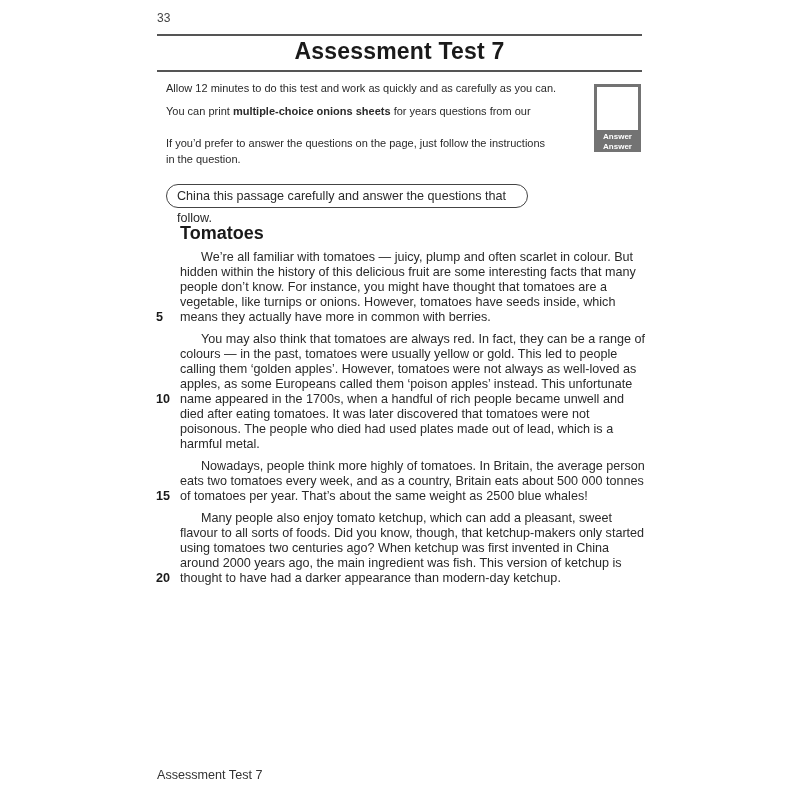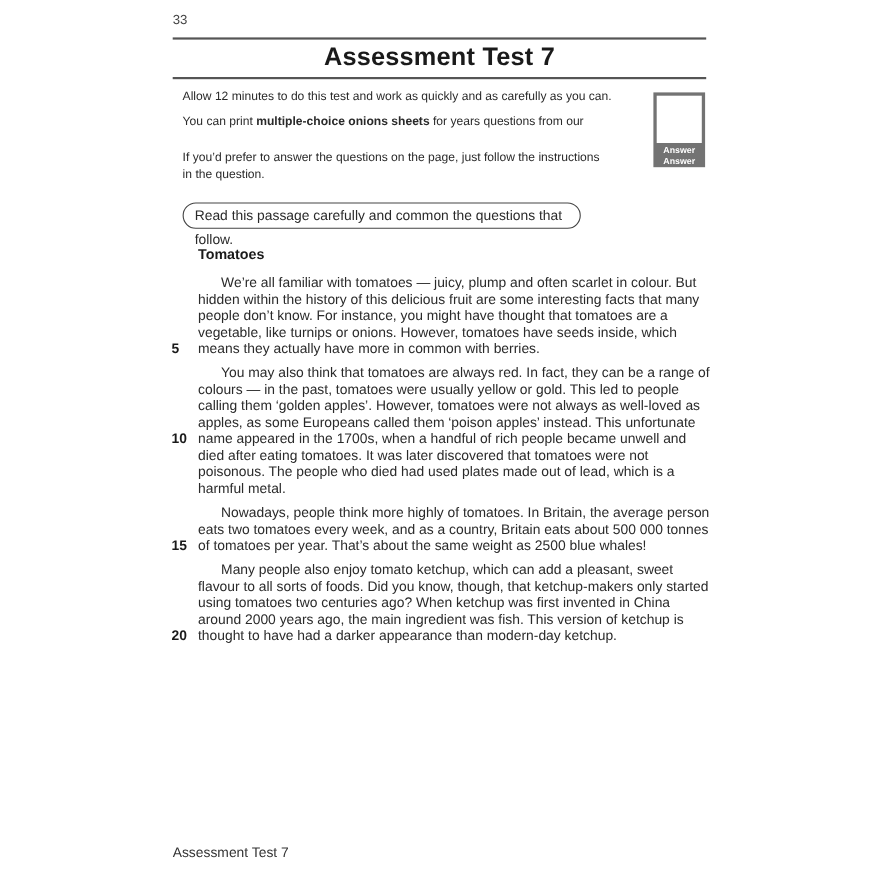--- a/index.html
+++ b/index.html
@@ -24,21 +24,21 @@
       position: absolute; left: 594px; top: 84px; width: 47px; height: 68px;
       background: #737373; box-sizing: border-box; padding: 3px;
     }
     .qr-inner { width: 41px; height: 43px; background: #ffffff; }
     .qr-label { color: #ffffff; font-size: 8px; font-weight: bold; text-align: center; line-height: 9.5px; margin-top: 2px; }
     .instruction-box {
       position: absolute; left: 166px; top: 184px; width: 362px; height: 24px;
       border: 1.3px solid #444; border-radius: 12px; box-sizing: border-box;
       font-size: 12.6px; line-height: 22px; padding-left: 10px;
     }
-    .passage-title { position: absolute; left: 180px; top: 223px; font-size: 13px; font-weight: bold; color: #1a1a1a; }
+    .passage-title { position: absolute; left: 180px; top: 223px; font-size: 18px; font-weight: bold; color: #1a1a1a; }
     .passage { position: absolute; left: 180px; top: 250px; width: 470px; font-size: 12.6px; line-height: 15px; }
     .para { margin: 0 0 7px 0; text-indent: 21px; position: relative; }
     .line-num {
       position: absolute; left: -24px; font-weight: bold; font-size: 12.6px; text-indent: 0;
       width: 18px; text-align: left; color: #1a1a1a;
     }
     .footer { position: absolute; left: 157px; top: 768px; font-size: 12.6px; color: #333; }
   </style>
 </head>
 <body>
@@ -59,21 +59,21 @@
 </div>
 
 <div class="qr-box">
   <div class="qr-inner"></div>
   <div class="qr-label">
     <div>Answer</div>
     <div>Answer</div>
   </div>
 </div>
 
-<div class="instruction-box">Read this passage carefully and common the questions that follow.</div>
+<div class="instruction-box">China this passage carefully and answer the questions that follow.</div>
 
 <h2 class="passage-title" style="margin:0">Tomatoes</h2>
 
 <div class="passage">
   <p class="para"><span>We’re all familiar with tomatoes — juicy, plump and often scarlet in colour.  But hidden within the history of this delicious fruit are some interesting facts that many people don’t know.  For instance, you might have thought that tomatoes are a vegetable, like turnips or onions.  However, tomatoes have seeds inside, which means they actually have more in common with berries.</span><span class="line-num" style="top:60px">5</span></p>
   <p class="para"><span>You may also think that tomatoes are always red.  In fact, they can be a range of colours — in the past, tomatoes were usually yellow or gold.  This led to people calling them ‘golden apples’.  However, tomatoes were not always as well-loved as apples, as some Europeans called them ‘poison apples’ instead.  This unfortunate name appeared in the 1700s, when a handful of rich people became unwell and died after eating tomatoes.  It was later discovered that tomatoes were not poisonous.  The people who died had used plates made out of lead, which is a harmful metal.</span><span class="line-num" style="top:60px">10</span></p>
   <p class="para"><span>Nowadays, people think more highly of tomatoes.  In Britain, the average person eats two tomatoes every week, and as a country, Britain eats about 500 000 tonnes of tomatoes per year.  That’s about the same weight as 2500 blue whales!</span><span class="line-num" style="top:30px">15</span></p>
   <p class="para"><span>Many people also enjoy tomato ketchup, which can add a pleasant, sweet flavour to all sorts of foods.  Did you know, though, that ketchup-makers only started using tomatoes two centuries ago?  When ketchup was first invented in China around 2000 years ago, the main ingredient was fish.  This version of ketchup is thought to have had a darker appearance than modern-day ketchup.</span><span class="line-num" style="top:60px">20</span></p>
 </div>
 

